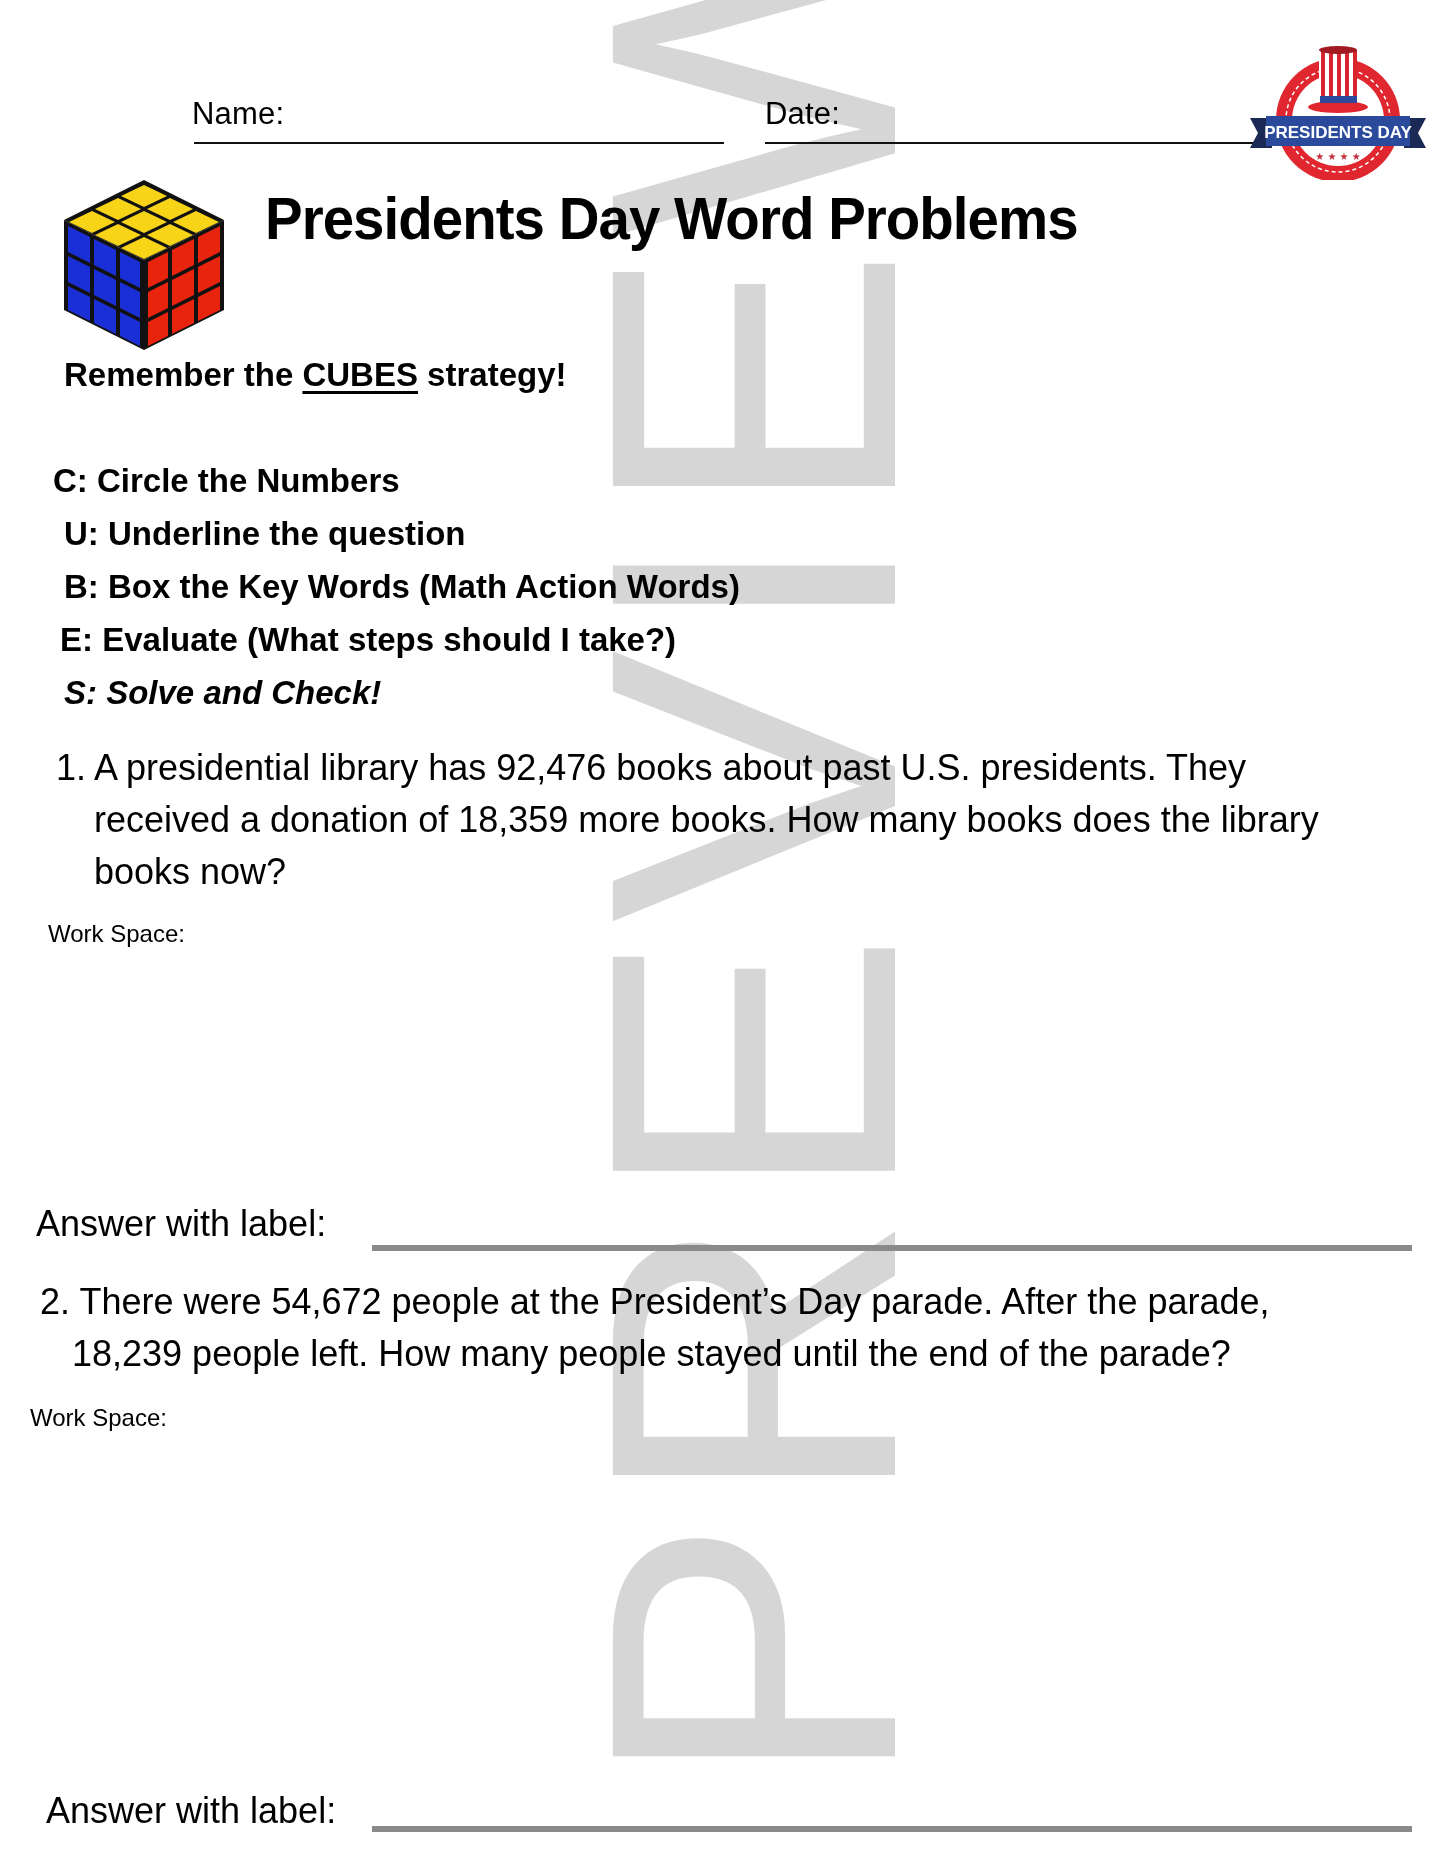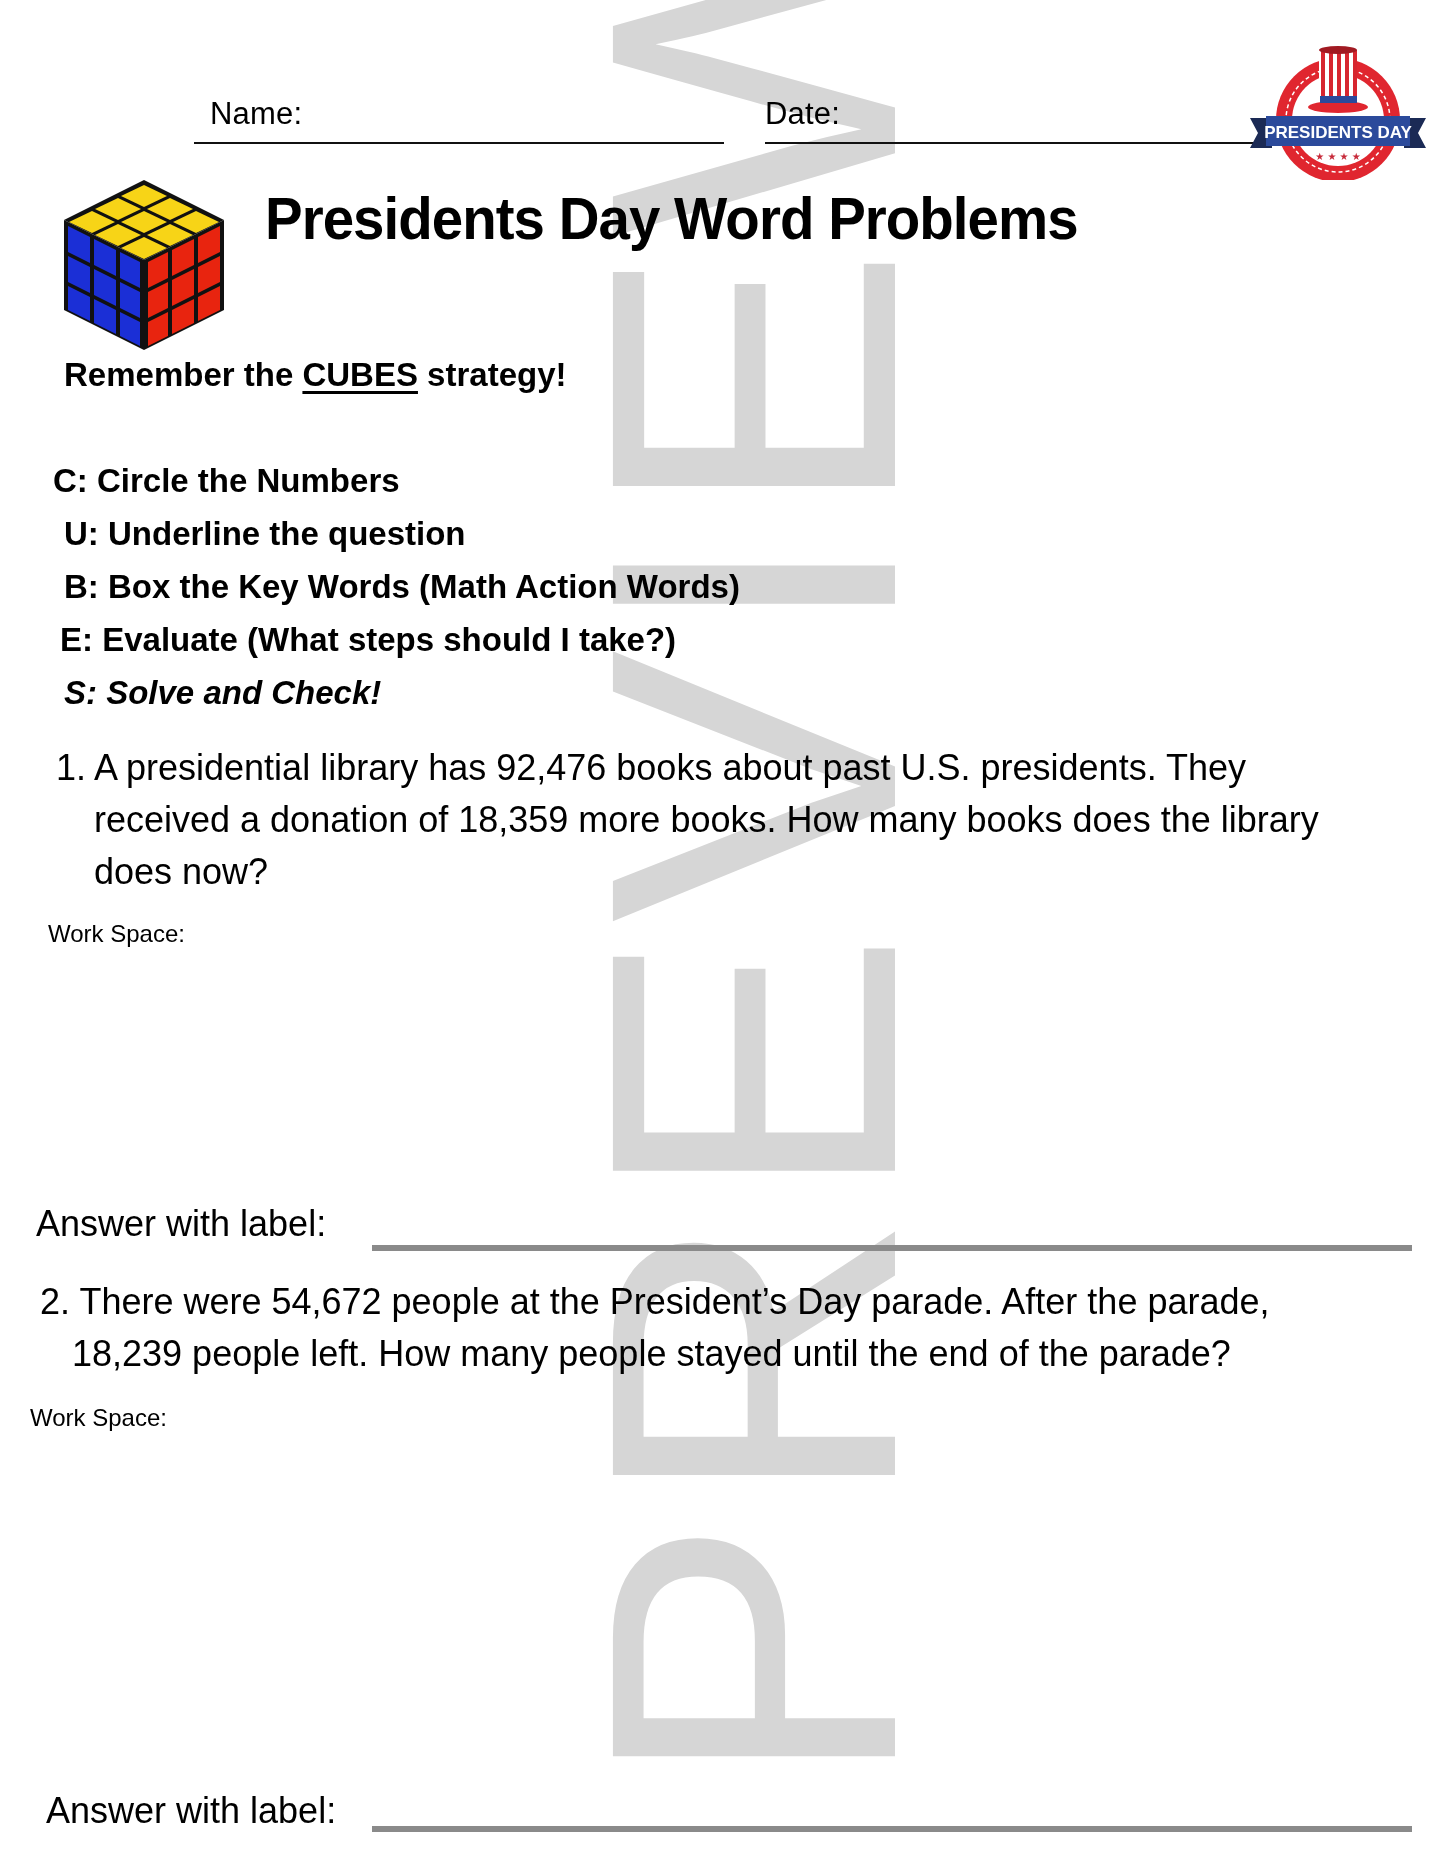--- a/index.html
+++ b/index.html
@@ -16,21 +16,21 @@
   .answer-label { font-size:36px; white-space:nowrap; }
   .answer-line { height:6px; background:#8a8a8a; }
   .watermark { color:#d6d6d6; font-size:410px; font-family:"Liberation Sans", sans-serif; font-weight:400; white-space:nowrap; transform-origin:left top; transform:rotate(-90deg); letter-spacing:8px; line-height:1; z-index:0; }
   .content { z-index:1; }
 </style>
 </head>
 <body>
 
 <div class="abs watermark" style="left:548px; top:1790px;">PREVIEW</div>
 
-<div class="abs content field-label" style="left:210px; top:96px;text-align:center;">Name:</div>
+<div class="abs content field-label" style="left:192px; top:96px;text-align:center;">Name:</div>
 <div class="abs content field-line" style="left:194px; top:142px; width:530px;"></div>
 
 <div class="abs content field-label" style="left:765px; top:96px;">Date:</div>
 <div class="abs content field-line" style="left:765px; top:142px; width:495px;"></div>
 
 <div class="abs content" style="left:1240px; top:20px; width:190px; height:160px;">
   <svg width="190" height="160" viewBox="0 0 190 160">
     <circle cx="98" cy="100" r="62" fill="#e0262f"></circle>
     <circle cx="98" cy="100" r="52" fill="none" stroke="#ffffff" stroke-width="1.5" stroke-dasharray="4 3"></circle>
     <circle cx="98" cy="100" r="46" fill="#ffffff"></circle>
@@ -105,21 +105,21 @@
 
 <div class="abs content cubes-item" style="left:53px; top:462px;">C: Circle the Numbers</div>
 <div class="abs content cubes-item" style="left:64px; top:515px;">U: Underline the question</div>
 <div class="abs content cubes-item" style="left:64px; top:568px;">B: Box the Key Words (Math Action Words)</div>
 <div class="abs content cubes-item" style="left:60px; top:621px;">E: Evaluate (What steps should I take?)</div>
 <div class="abs content cubes-item" style="left:64px; top:674px;font-style:italic;">S: Solve and Check!</div>
 
 <div class="abs content q-text" style="left:56px; top:742px;">1.</div>
 <div class="abs content q-text" style="left:94px; top:742px; white-space:nowrap;">A presidential library has 92,476 books about past U.S. presidents. They</div>
 <div class="abs content q-text" style="left:94px; top:794px; white-space:nowrap;">received a donation of 18,359 more books. How many books does the library</div>
-<div class="abs content q-text" style="left:94px; top:846px; white-space:nowrap;">does now?</div>
+<div class="abs content q-text" style="left:94px; top:846px; white-space:nowrap;">books now?</div>
 
 <div class="abs content work" style="left:48px; top:920px;">Work Space:</div>
 <div class="abs content" style="left:40px; top:970px; width:1380px; height:220px;"></div>
 
 <div class="abs content answer-label" style="left:36px; top:1203px;">Answer with label:</div>
 <div class="abs content answer-line" style="left:372px; top:1245px; width:1040px;"></div>
 
 <div class="abs content q-text" style="left:40px; top:1276px; white-space:nowrap;">
   <span>2.</span> <span>There were 54,672 people at the President’s Day parade. After the parade,</span>
 </div>

